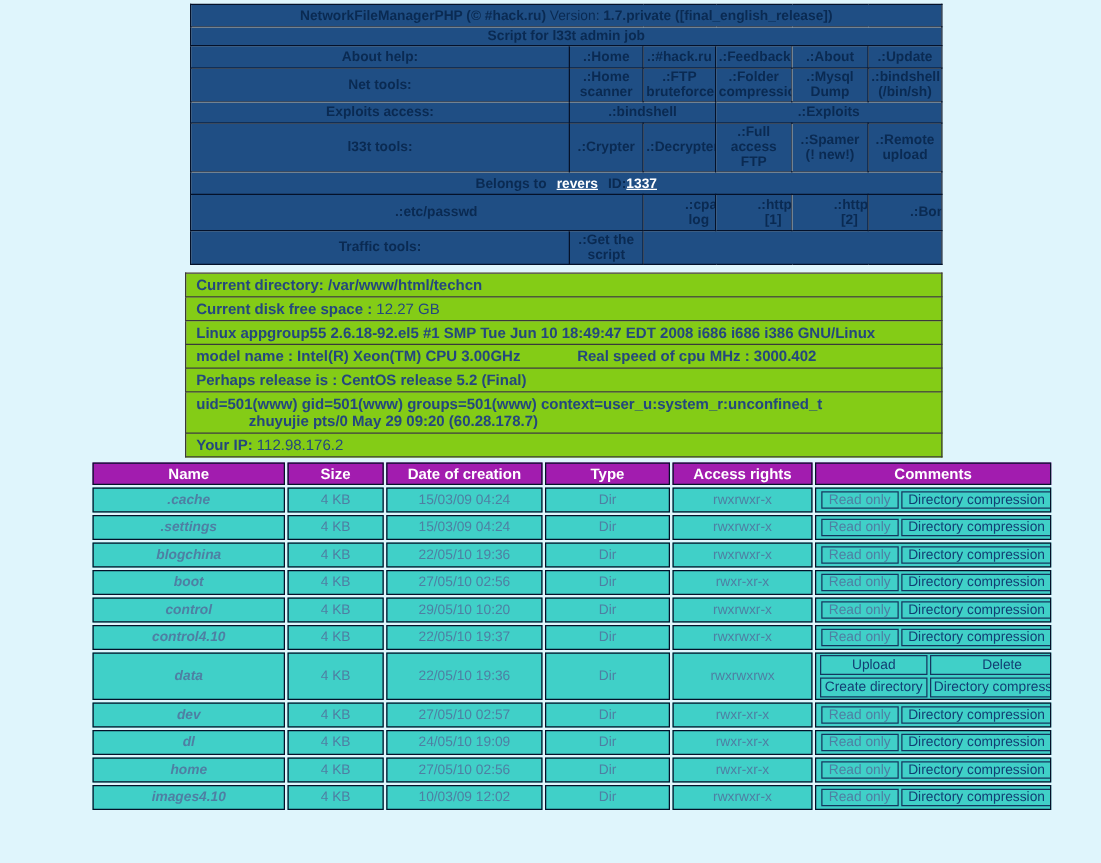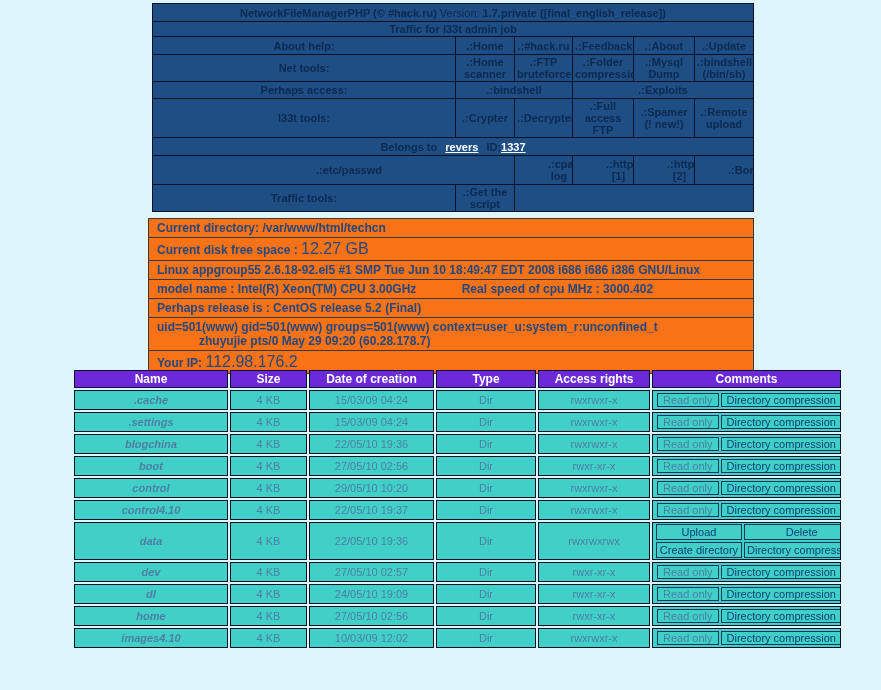--- a/index.html
+++ b/index.html
@@ -47,41 +47,41 @@
 
   
   table.info-box {
     position: absolute; left: 148px; top: 218px;
     width: 606px;
     border-collapse: collapse;
     background: #ffffc8;
   }
   table.info-box td {
     border: 1px solid #3a3a3a;
-    background: #f97316;
+    background: #84cc16;
     color: #24477e;
     font-size: 12px;
     font-weight: bold;
     text-align: left;
     padding: 2px 4px 2px 8px;
   }
   .info-value        { font-weight: bold; }
-  .info-value.small  { font-weight: normal; font-size: 16px; }
+  .info-value.small  { font-weight: normal; font-size: 12px; }
   .info-value.gap    { margin-left: 42px; }
 
   
   table.file-table {
     position: absolute; left: 72px; top: 368px;
     width: 757px;
     border-collapse: separate;
     border-spacing: 2px;
     table-layout: fixed;
   }
   table.file-table th {
-    background: #6d28d9;
+    background: #a21caf;
     border: 1px solid #041129;
     color: #ffffff;
     font-size: 12px;
     font-weight: bold;
     height: 18px;
     padding: 1px;
   }
   table.file-table td {
     background: #40d0c8;
     border: 1px solid #041129;
@@ -135,40 +135,40 @@
       <col style="width:61px">
       <col style="width:59px">
   </colgroup>
   <tbody>
       <tr>
     <td class="title-bar" colspan="6">
       <span>NetworkFileManagerPHP (© #hack.ru)</span><span class="title-mid">Version:</span><span>1.7.private ([final_english_release])</span>
     </td>
   </tr>
   <tr>
-    <td class="subtitle-bar" colspan="6">Traffic for l33t admin job</td>
+    <td class="subtitle-bar" colspan="6">Script for l33t admin job</td>
   </tr>
   <tr class="r-help">
     <td class="nav-label">About help:</td>
     <td class="nav-link">.:Home</td>
     <td class="nav-link">.:#hack.ru</td>
     <td class="nav-link">.:Feedback</td>
     <td class="nav-link">.:About</td>
     <td class="nav-link">.:Update</td>
   </tr>
   <tr class="r-net">
     <td class="nav-label">Net tools:</td>
     <td class="nav-link">.:Home scanner</td>
     <td class="nav-link">.:FTP bruteforce</td>
     <td class="nav-link">.:Folder compression</td>
     <td class="nav-link">.:Mysql Dump</td>
     <td class="nav-link">.:bindshell (/bin/sh)</td>
   </tr>
   <tr class="r-exploit">
-    <td class="nav-label">Perhaps access:</td>
+    <td class="nav-label">Exploits access:</td>
     <td class="nav-link" colspan="2">.:bindshell</td>
     <td class="nav-link green-cell" colspan="3">.:Exploits</td>
   </tr>
   <tr class="r-l33t">
     <td class="nav-label">l33t tools:</td>
     <td class="nav-link">.:Crypter</td>
     <td class="nav-link">.:Decrypter</td>
     <td class="nav-link">.:Full access FTP</td>
     <td class="nav-link">.:Spamer (! new!)</td>
     <td class="nav-link">.:Remote upload</td>

